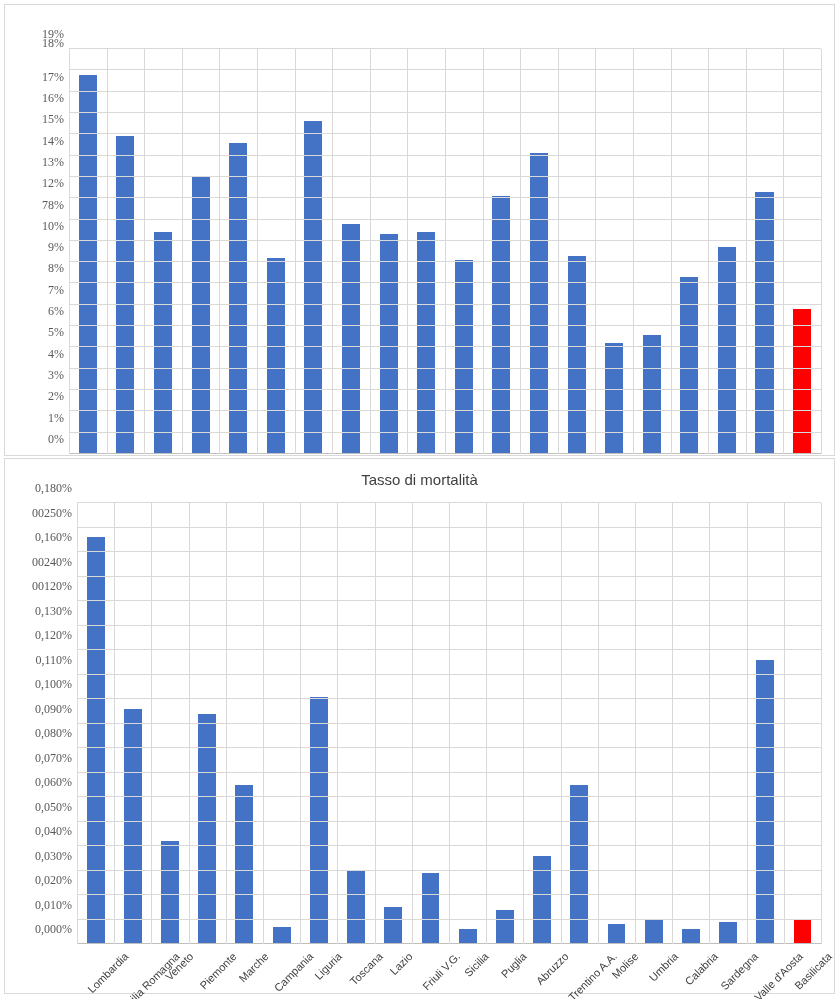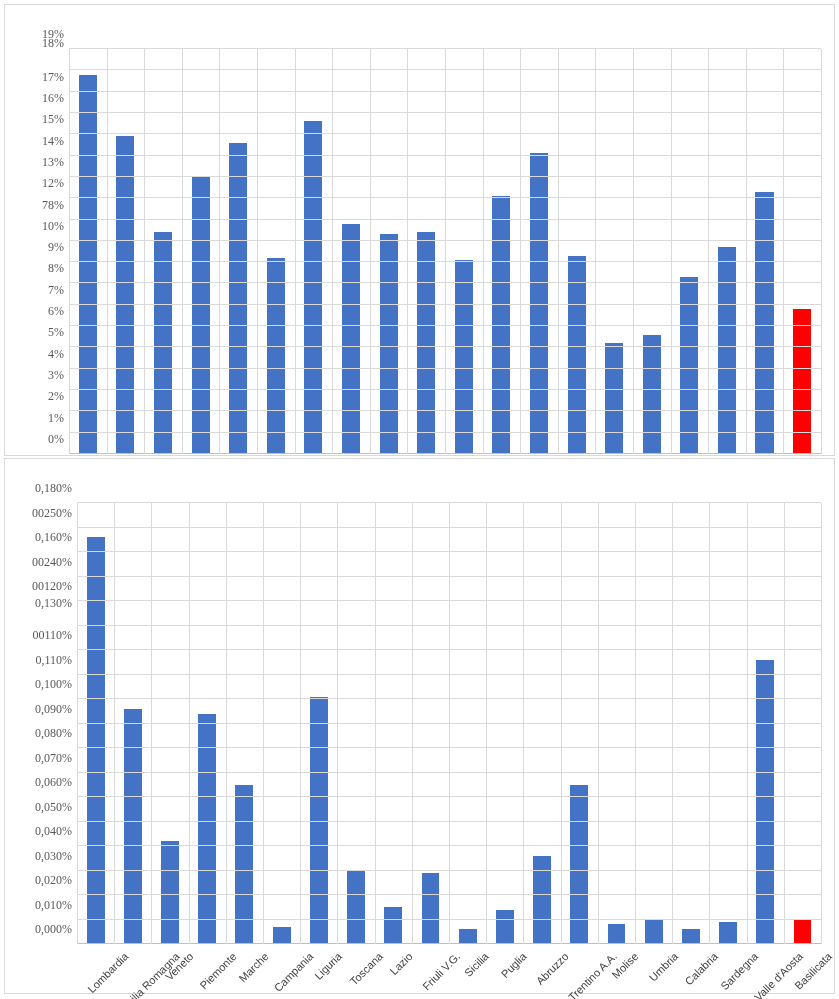--- a/index.html
+++ b/index.html
@@ -284,20 +284,21 @@
         <div class="vgrid-line" style="left: 75%;"></div>
         <div class="vgrid-line" style="left: 80%;"></div>
         <div class="vgrid-line" style="left: 85%;"></div>
         <div class="vgrid-line" style="left: 90%;"></div>
         <div class="vgrid-line" style="left: 95%;"></div>
         <div class="vgrid-line" style="left: 100%;"></div>
       </div>
   </div>
 
   <div class="chart-panel" id="panel-bottom">
+    <div class="chart-title" id="title-bottom">Tasso di mortalità</div>
     <div class="plot" id="plot-bottom">
       <div class="bars" id="bars-bottom">
           <div class="bar-slot">
             <div class="bar" style="height: 92.2222%; background: rgb(68, 114, 196);"></div>
           </div>
           <div class="bar-slot">
             <div class="bar" style="height: 53.3333%; background: rgb(68, 114, 196);"></div>
           </div>
           <div class="bar-slot">
             <div class="bar" style="height: 23.3333%; background: rgb(68, 114, 196);"></div>
@@ -384,24 +385,24 @@
         <div class="grid-line" style="bottom: 50%;">
           <div class="ytick" style="bottom: 0px;">0,090%</div>
         </div>
         <div class="grid-line" style="bottom: 55.5556%;">
           <div class="ytick" style="bottom: 0px;">0,100%</div>
         </div>
         <div class="grid-line" style="bottom: 61.1111%;">
           <div class="ytick" style="bottom: 0px;">0,110%</div>
         </div>
         <div class="grid-line" style="bottom: 66.6667%;">
-          <div class="ytick" style="bottom: 0px;">00110%</div>
+          <div class="ytick" style="bottom: 0px;">0,120%</div>
         </div>
         <div class="grid-line" style="bottom: 72.2222%;">
-          <div class="ytick" style="bottom: 8px; text-align: center;">0,130%</div>
+          <div class="ytick" style="bottom: 0px; text-align: center;">0,130%</div>
         </div>
         <div class="grid-line" style="bottom: 77.7778%;">
           <div class="ytick" style="bottom: 0px;">00120%</div>
         </div>
         <div class="grid-line" style="bottom: 83.3333%;">
           <div class="ytick" style="bottom: 0px;">00240%</div>
         </div>
         <div class="grid-line" style="bottom: 88.8889%;">
           <div class="ytick" style="bottom: 0px; margin-top: 32px;">0,160%</div>
         </div>

